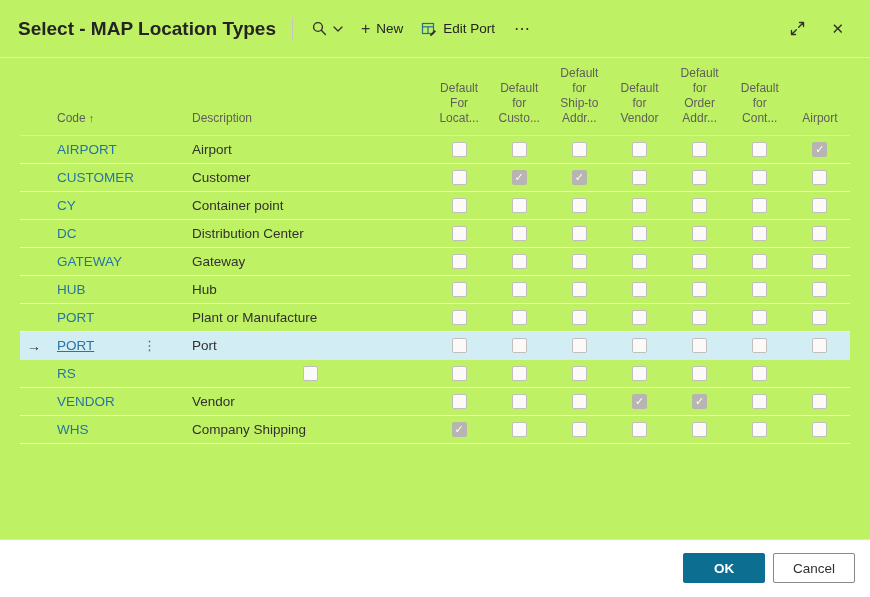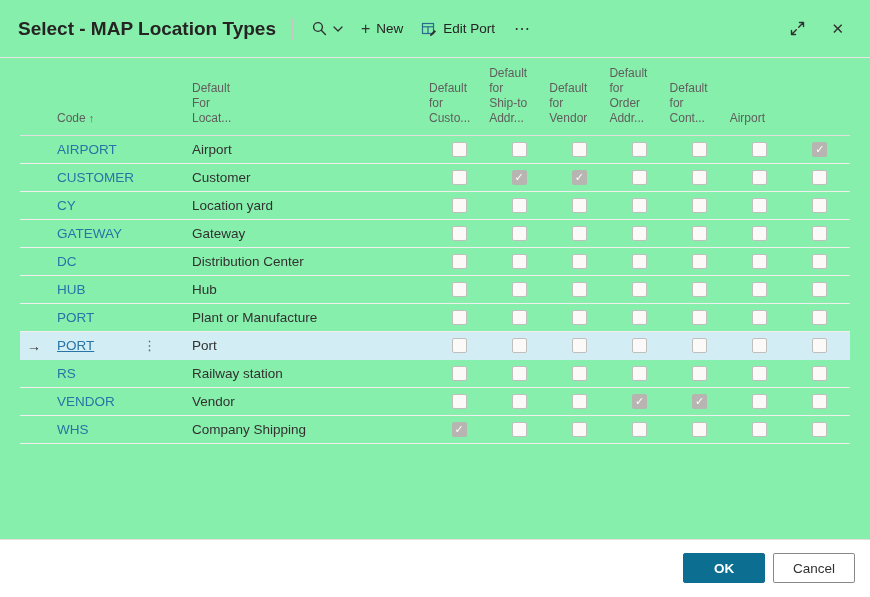--- a/index.html
+++ b/index.html
@@ -4,21 +4,21 @@
 <style>
   * { box-sizing: border-box; }
   html, body { margin: 0; padding: 0; }
   body {
     width: 870px; height: 597px;
     background: #ffffff;
     font-family: "Liberation Sans", sans-serif;
     color: #252423;
     overflow: hidden;
   }
-  .dialog { display: flex; flex-direction: column; width: 870px; height: 597px; background: #86efac; }
+  .dialog { display: flex; flex-direction: column; width: 870px; height: 597px; background: #bef264; }
 
   
   .titlebar {
     flex: 0 0 auto;
     height: 58px;
     display: flex; align-items: center;
     padding: 0 18px 0 18px;
     border-bottom: 1px solid #e8e6e4;
   }
   .page-title { font-size: 19px; font-weight: 600; color: #252423; margin: 0; white-space: nowrap; }
@@ -41,21 +41,21 @@
     display: grid;
     grid-template-columns: 37px 135px 237px repeat(7, 1fr);
   }
   .grid-head {
     align-items: end;
     min-height: 76px;
     padding: 8px 0 9px 0;
     border-bottom: 1px solid #e3e1df;
   }
   .hcell { font-size: 12px; color: #605e5c; line-height: 15px; }
-  .hc-check { }
+  .hc-check { text-align: center; }
   .sort-icon { font-size: 11px; margin-left: 3px; color: #605e5c; }
 
   .grid-row {
     align-items: center;
     height: 28px;
     border-bottom: 1px solid #f1f0ee;
     font-size: 13.5px;
     cursor: default;
   }
   .grid-row.selected { background: var(--selected-row, #d2edf3); border-bottom-color: var(--selected-row, #d2edf3); }
@@ -142,20 +142,21 @@
       <button class="win-btn">
         <span>✕</span>
       </button>
     </div>
   </div>
 
   <div class="grid">
     <div class="grid-head" id="grid-head">
         <div class="hcell"></div>
         <div class="hcell"><span class="hlabel">Code</span><span class="sort-icon">↑</span></div>
+        <div class="hcell"><span class="hlabel">Description</span></div>
         <div class="hcell hc-check"><span class="hlabel">Default<br>For<br>Locat...</span></div>
         <div class="hcell hc-check"><span class="hlabel">Default<br>for<br>Custo...</span></div>
         <div class="hcell hc-check"><span class="hlabel">Default<br>for<br>Ship-to<br>Addr...</span></div>
         <div class="hcell hc-check"><span class="hlabel">Default<br>for<br>Vendor</span></div>
         <div class="hcell hc-check"><span class="hlabel">Default<br>for<br>Order<br>Addr...</span></div>
         <div class="hcell hc-check"><span class="hlabel">Default<br>for<br>Cont...</span></div>
         <div class="hcell hc-check"><span class="hlabel">Airport</span></div>
       </div>
     <div id="grid-body">
         <div class="grid-row">
@@ -212,21 +213,49 @@
           </div>
           <div class="cb-cell">
             <div class="cb"></div>
           </div>
         </div>
         <div class="grid-row">
           <div class="row-arrow-cell"></div>
           <div class="code-cell">
             <span class="code-link">CY</span>
           </div>
-          <div class="desc-cell">Location yard</div>
+          <div class="desc-cell">Container point</div>
+          <div class="cb-cell">
+            <div class="cb"></div>
+          </div>
+          <div class="cb-cell">
+            <div class="cb"></div>
+          </div>
+          <div class="cb-cell">
+            <div class="cb"></div>
+          </div>
+          <div class="cb-cell">
+            <div class="cb"></div>
+          </div>
+          <div class="cb-cell">
+            <div class="cb"></div>
+          </div>
+          <div class="cb-cell">
+            <div class="cb"></div>
+          </div>
+          <div class="cb-cell">
+            <div class="cb"></div>
+          </div>
+        </div>
+        <div class="grid-row">
+          <div class="row-arrow-cell"></div>
+          <div class="code-cell">
+            <span class="code-link">DC</span>
+          </div>
+          <div class="desc-cell">Distribution Center</div>
           <div class="cb-cell">
             <div class="cb"></div>
           </div>
           <div class="cb-cell">
             <div class="cb"></div>
           </div>
           <div class="cb-cell">
             <div class="cb"></div>
           </div>
           <div class="cb-cell">
@@ -241,48 +270,20 @@
           <div class="cb-cell">
             <div class="cb"></div>
           </div>
         </div>
         <div class="grid-row">
           <div class="row-arrow-cell"></div>
           <div class="code-cell">
             <span class="code-link">GATEWAY</span>
           </div>
           <div class="desc-cell">Gateway</div>
-          <div class="cb-cell">
-            <div class="cb"></div>
-          </div>
-          <div class="cb-cell">
-            <div class="cb"></div>
-          </div>
-          <div class="cb-cell">
-            <div class="cb"></div>
-          </div>
-          <div class="cb-cell">
-            <div class="cb"></div>
-          </div>
-          <div class="cb-cell">
-            <div class="cb"></div>
-          </div>
-          <div class="cb-cell">
-            <div class="cb"></div>
-          </div>
-          <div class="cb-cell">
-            <div class="cb"></div>
-          </div>
-        </div>
-        <div class="grid-row">
-          <div class="row-arrow-cell"></div>
-          <div class="code-cell">
-            <span class="code-link">DC</span>
-          </div>
-          <div class="desc-cell">Distribution Center</div>
           <div class="cb-cell">
             <div class="cb"></div>
           </div>
           <div class="cb-cell">
             <div class="cb"></div>
           </div>
           <div class="cb-cell">
             <div class="cb"></div>
           </div>
           <div class="cb-cell">
@@ -383,21 +384,20 @@
           </div>
           <div class="cb-cell">
             <div class="cb"></div>
           </div>
         </div>
         <div class="grid-row">
           <div class="row-arrow-cell"></div>
           <div class="code-cell">
             <span class="code-link">RS</span>
           </div>
-          <div class="desc-cell">Railway station</div>
           <div class="cb-cell">
             <div class="cb"></div>
           </div>
           <div class="cb-cell">
             <div class="cb"></div>
           </div>
           <div class="cb-cell">
             <div class="cb"></div>
           </div>
           <div class="cb-cell">

